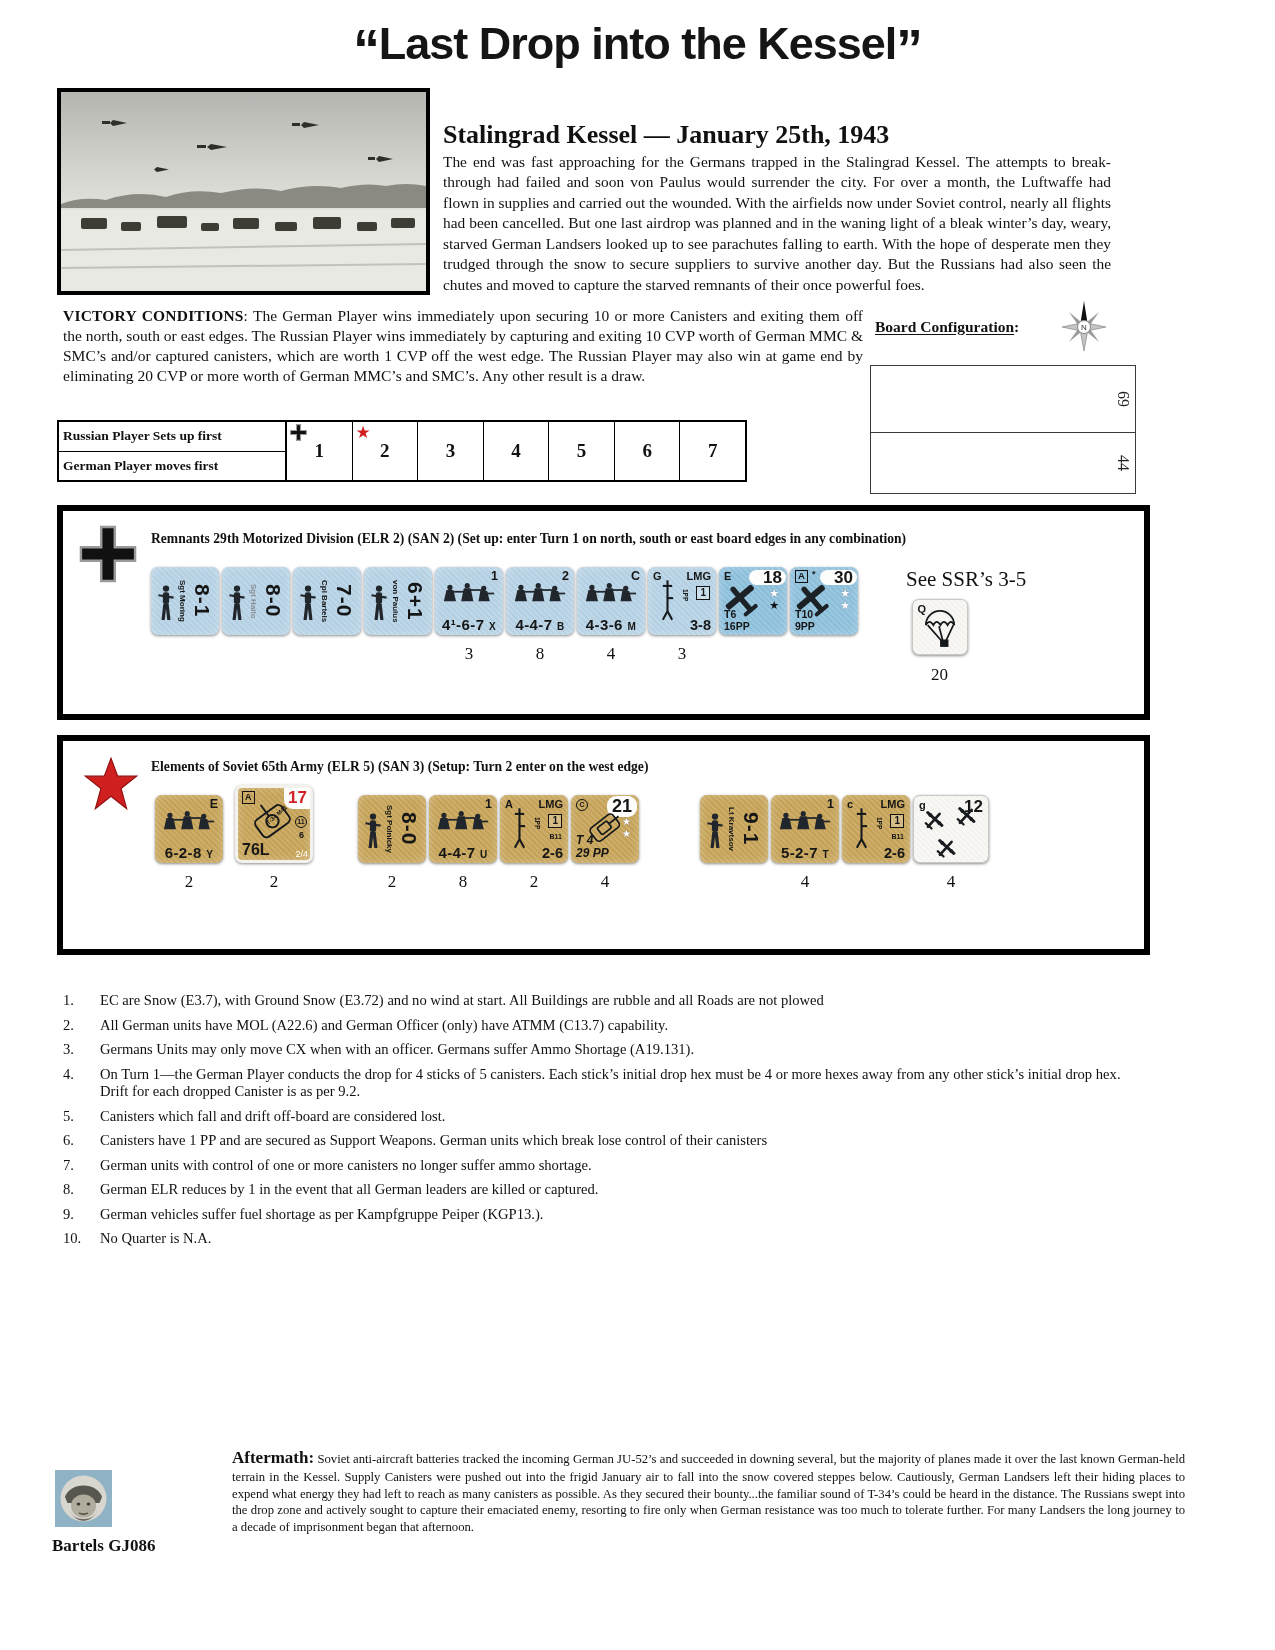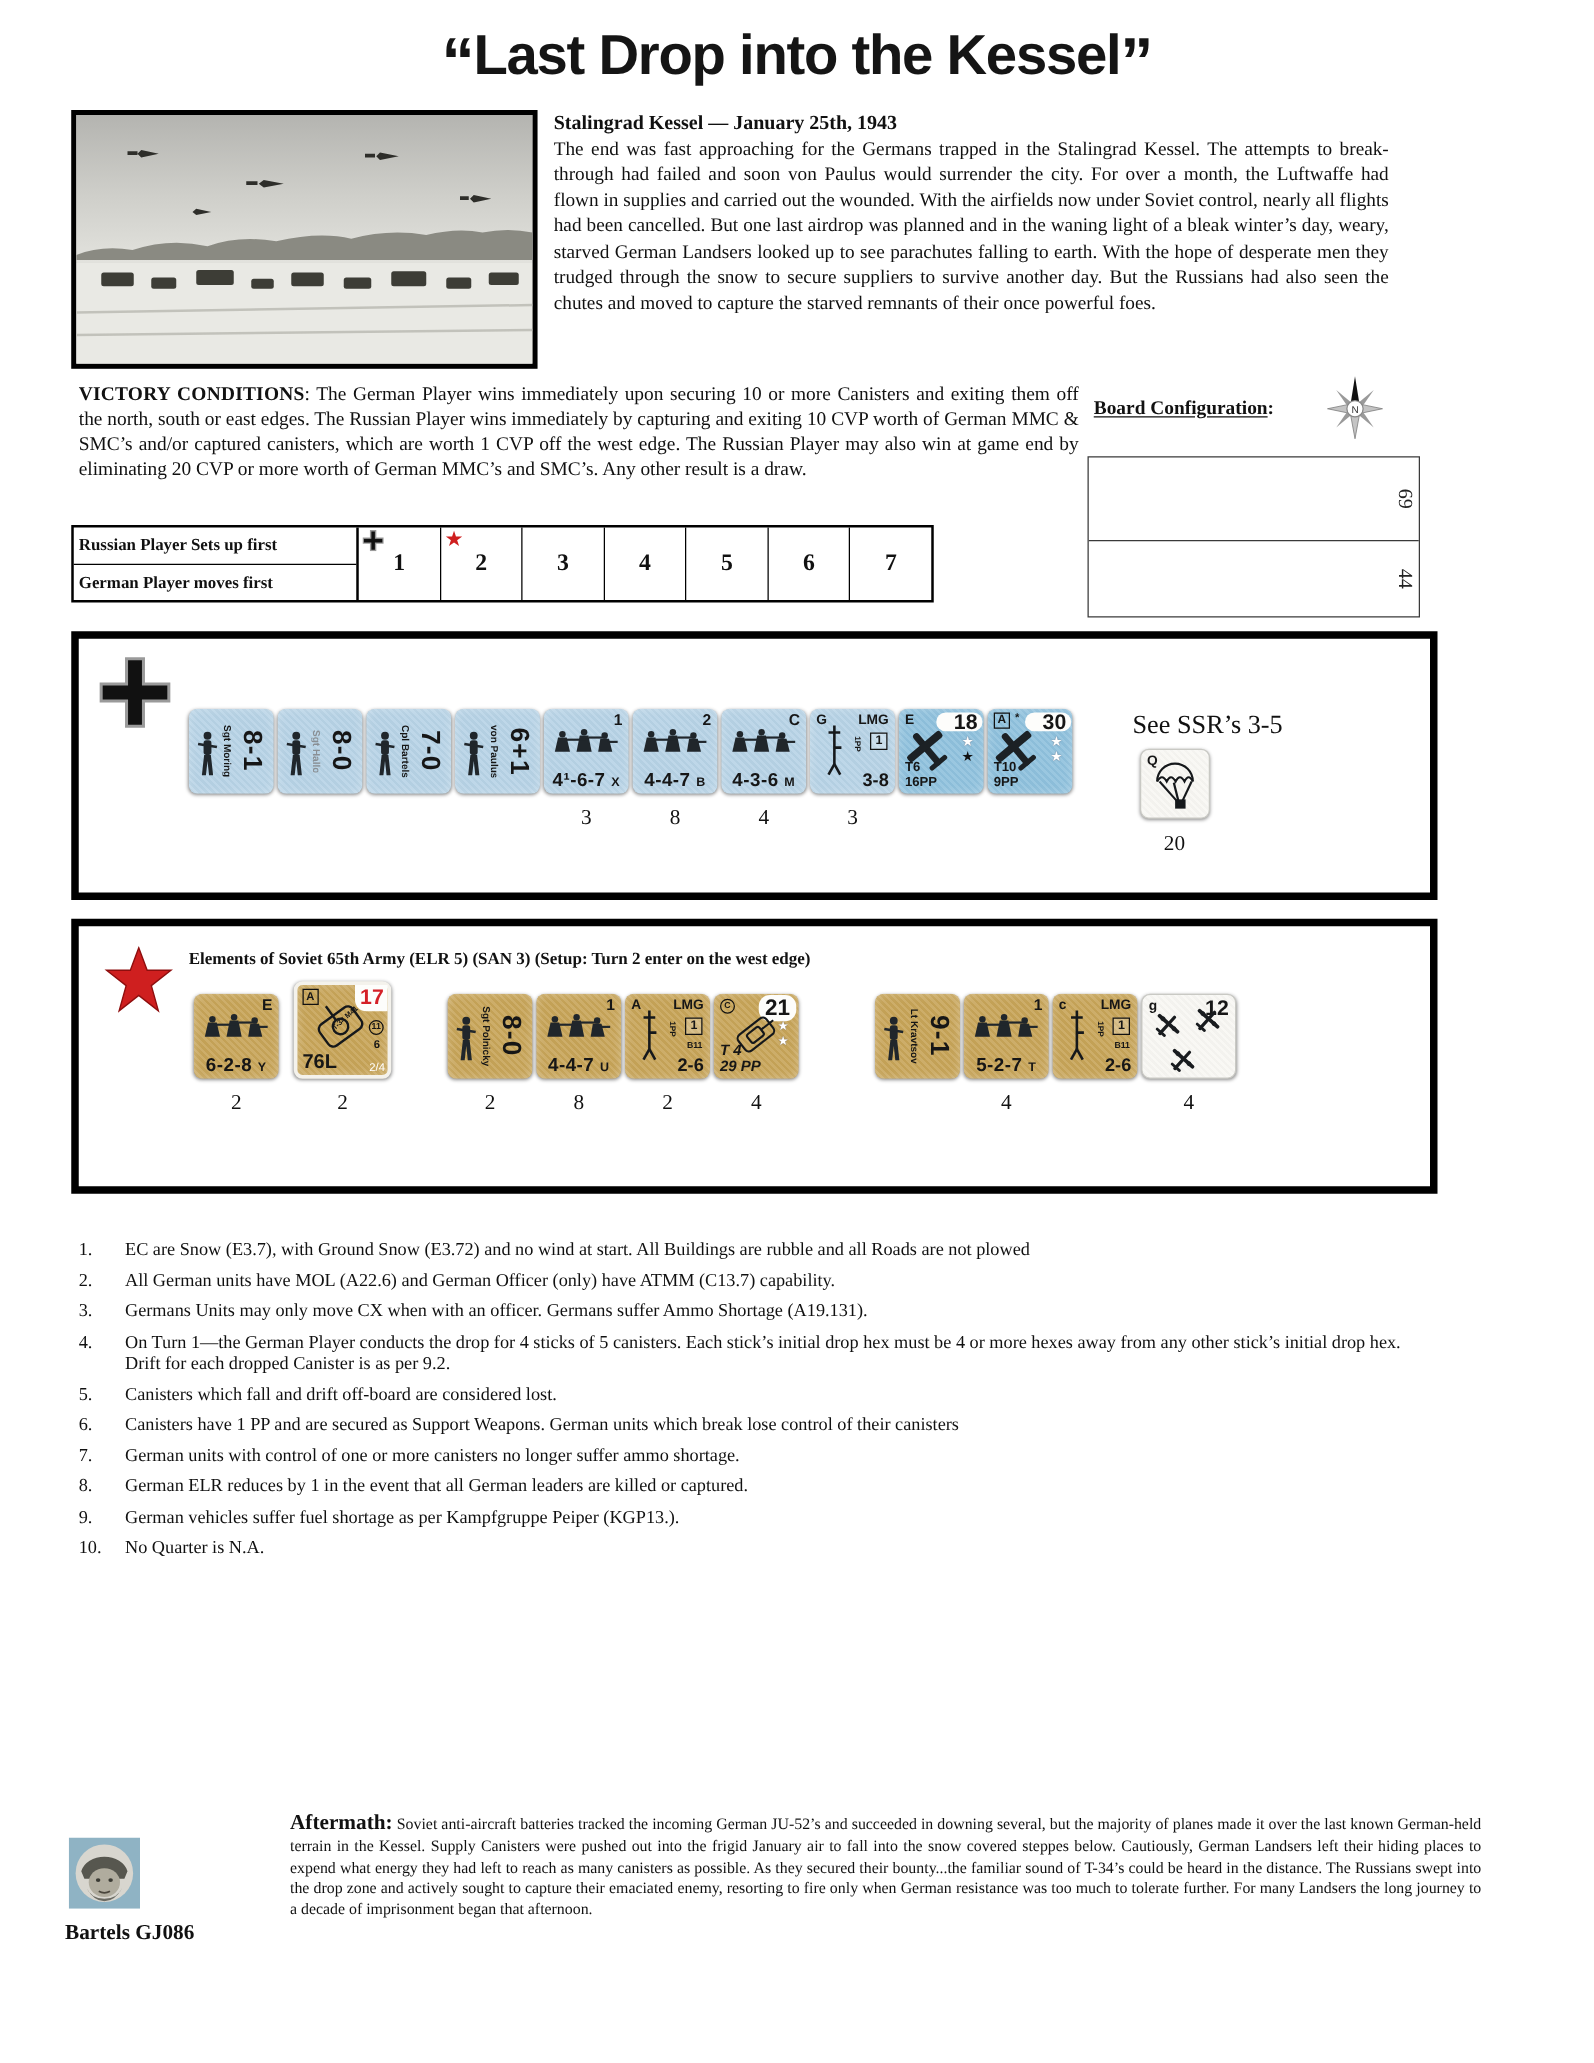--- a/index.html
+++ b/index.html
@@ -12,21 +12,21 @@
   .title{left:0;right:0;top:18px;text-align:center;
          font-family:"Liberation Sans",sans-serif;font-weight:bold;
          font-size:45px;letter-spacing:-1px;color:#151515;}
   .title .q{font-size:1.18em;line-height:0;position:relative;top:8px;}
 
   
   .photo{left:57px;top:88px;width:373px;height:207px;border:4px solid #000;background:#cfcfcb;}
 
   
   .intro{left:443px;top:90px;width:668px;}
-  .intro-h{font-size:16px;font-weight:bold;margin-bottom:2px;}
+  .intro-h{font-size:26px;font-weight:bold;margin-bottom:2px;margin-top:30px;}
   .intro-b{font-size:15.4px;line-height:1.33;text-align:justify;}
 
   
   .victory{left:63px;top:306px;width:800px;font-size:15.5px;line-height:1.3;text-align:justify;}
   .victory b{letter-spacing:.2px;}
 
   
   .bc-label{left:875px;top:318px;font-size:15.5px;font-weight:bold;}
   .bc-label u{text-underline-offset:2px;}
   .compass{left:1060px;top:300px;}
@@ -260,20 +260,21 @@
         </div>
       </div>
   </div>
 
   <div class="abs ob german">
     <div class="ob-icon">
       <svg width="58" height="58" viewBox="0 0 60 60">
         <path d="M23 2 h14 v21 h21 v14 h-21 v21 h-14 v-21 h-21 v-14 h21 z" fill="#111" stroke="#9a9a9a" stroke-width="2.5"></path>
       </svg>
     </div>
+    <div class="ob-header">Remnants 29th Motorized Division (ELR 2)  (SAN 2) (Set up: enter Turn 1 on north, south or east board edges in any combination)</div>
     <div class="counters-row" id="german-counters">
         <div class="ccell">
           <div class="counter c-blue t-leader">
             <svg width="18" height="40" viewBox="0 0 20 42" style="flex:none;margin-top:4px">
               <g fill="#20262b">
                 <circle cx="10" cy="5" r="3.5"></circle>
                 <rect x="6.5" y="9" width="7" height="13" rx="2.5"></rect>
                 <path d="M7 22 L5 40 H8.6 L10 27.5 L11.4 40 H15 L13 22 Z"></path>
                 <rect x="1.5" y="12.5" width="17" height="2.4" transform="rotate(9 10 13.7)"></rect>
               </g>

